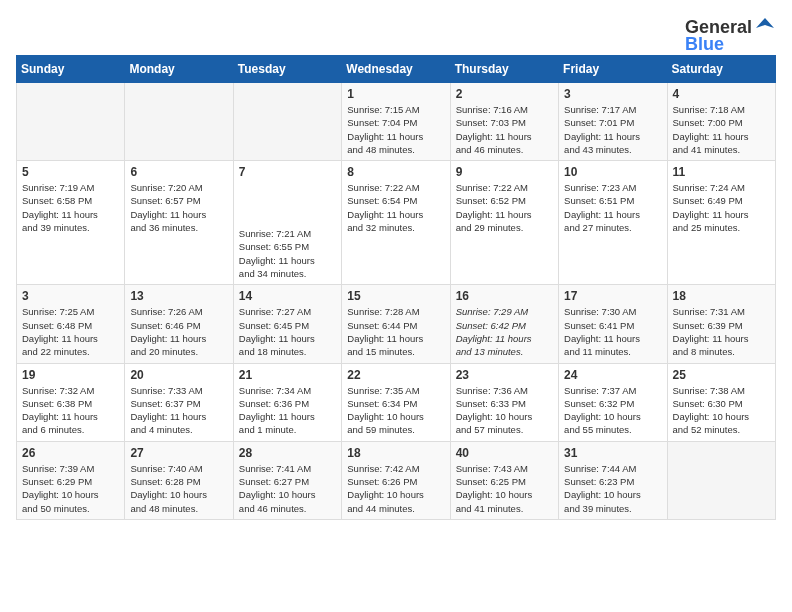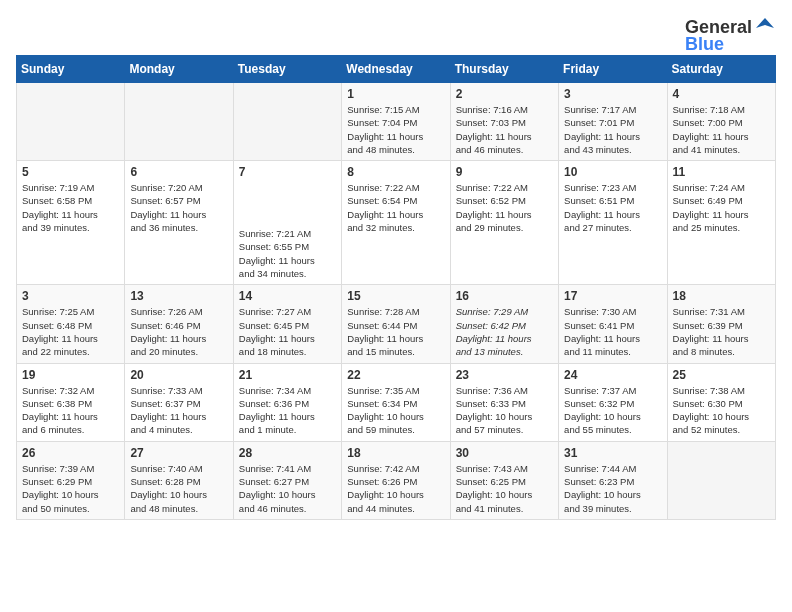--- a/index.html
+++ b/index.html
@@ -322,21 +322,21 @@
 and 46 minutes.</div>
         </td>
         <td>
           <span class="day-number">18</span>
           <div class="day-info" style="white-space: pre-line;">Sunrise: 7:42 AM
 Sunset: 6:26 PM
 Daylight: 10 hours
 and 44 minutes.</div>
         </td>
         <td>
-          <span class="day-number">30</span>
+          <span class="day-number">40</span>
           <div class="day-info" style="white-space: pre-line;">Sunrise: 7:43 AM
 Sunset: 6:25 PM
 Daylight: 10 hours
 and 41 minutes.</div>
         </td>
         <td>
           <span class="day-number">31</span>
           <div class="day-info" style="white-space: pre-line;">Sunrise: 7:44 AM
 Sunset: 6:23 PM
 Daylight: 10 hours

